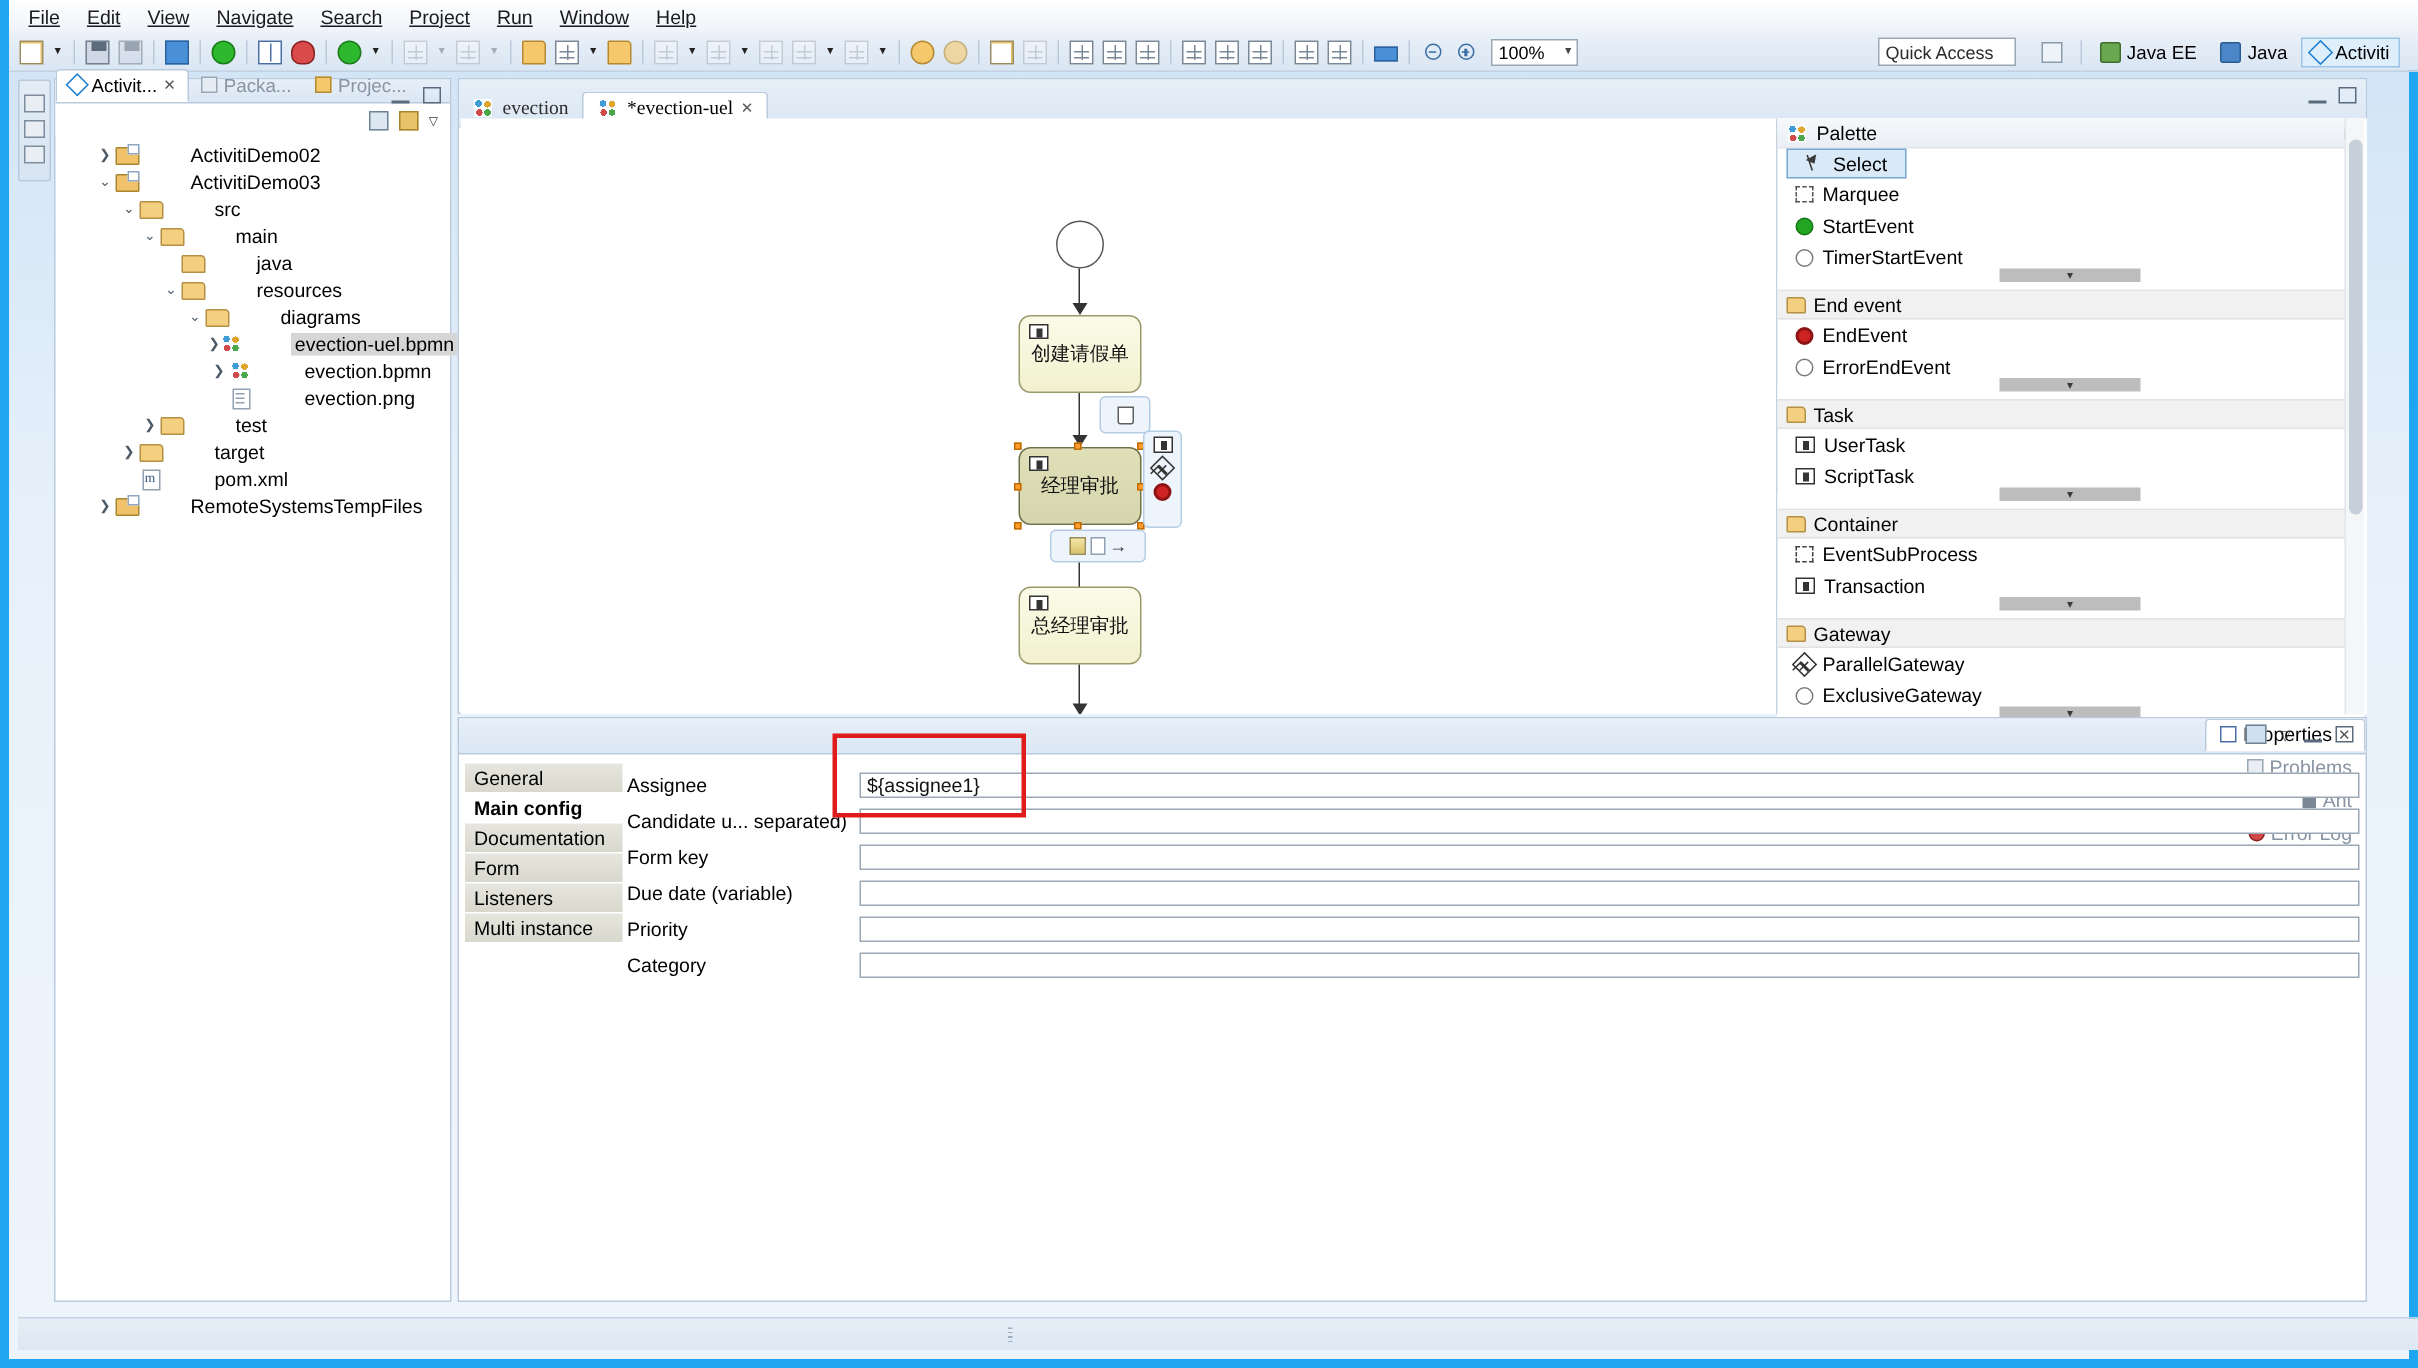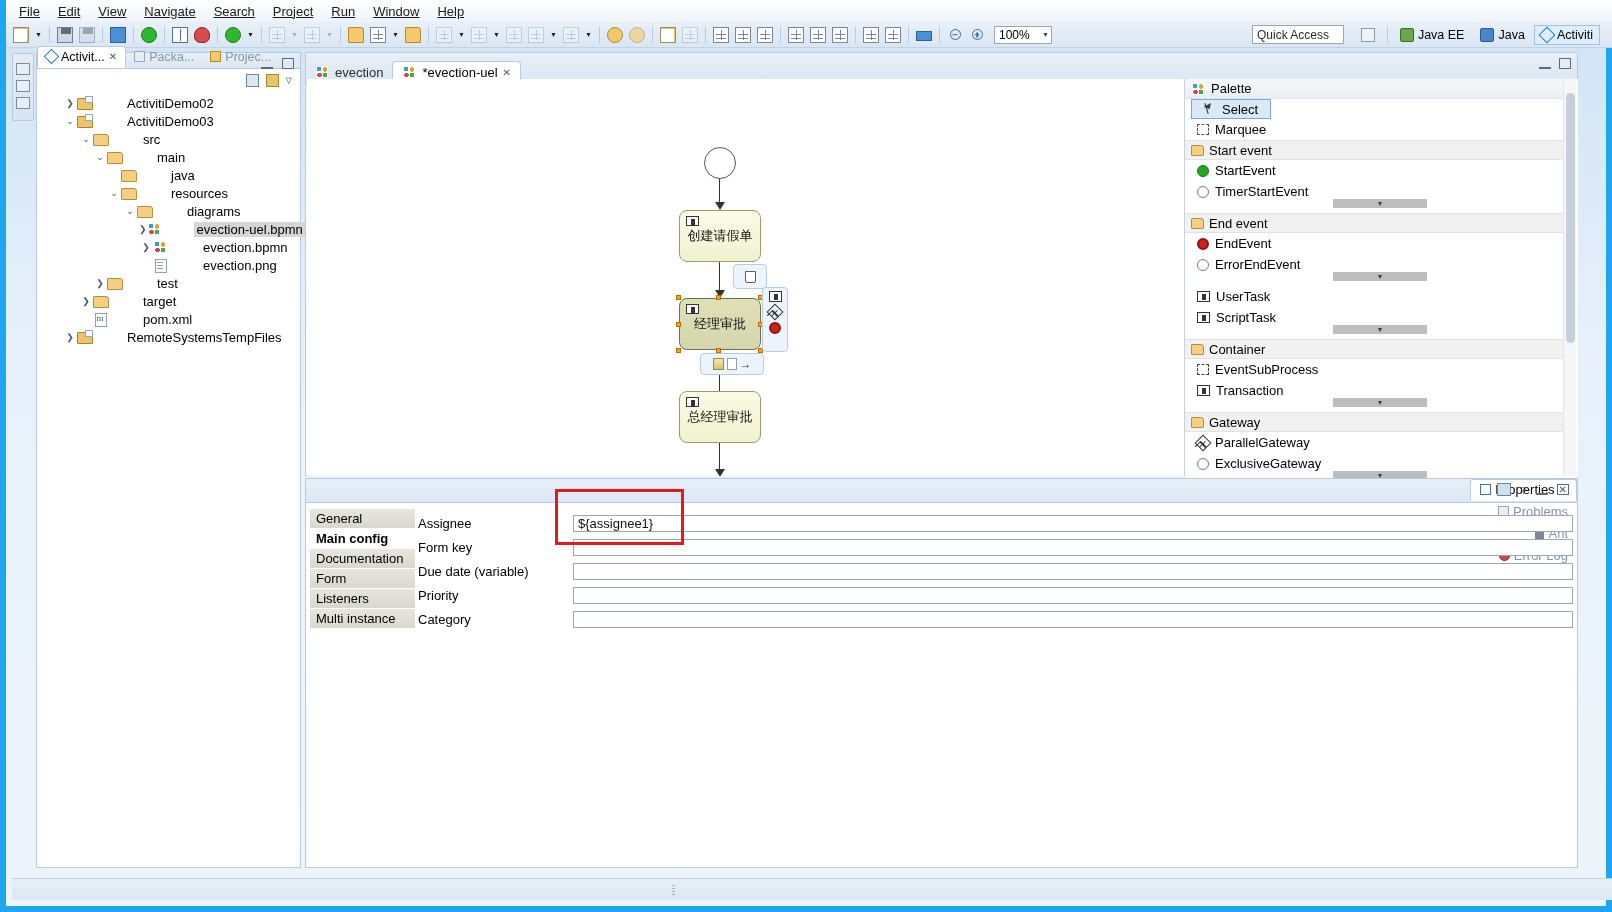--- a/index.html
+++ b/index.html
@@ -176,20 +176,21 @@
     color:#3a5a80;font-family:"Liberation Serif",serif;}
   
   #editor {
     position:absolute; left:299px; top:52px; width:1273px; height:424px;
     background:#fff; border:1px solid #b9cadd;
   }
   #editor .etabs {
     height:32px; display:flex; align-items:flex-end;
     background:linear-gradient(#e7eff8,#dbe7f4); border-bottom:1px solid #b9cadd;
     position:relative;
+    font-family:Liberation Serif, serif;
   }
   .etab { display:flex;align-items:center;gap:5px;padding:3px 9px 4px;
           font-size:13px;height:23px; }
   .etab.active { background:#fff;border:1px solid #b9cadd;border-bottom:1px solid #fff;
                  border-radius:3px 3px 0 0; }
   .etab.inactive { color:#2c2c2c; }
   .ewinbtns { position:absolute; right:6px; top:5px; display:flex; gap:8px; align-items:center; }
   #canvas {
     position:absolute; left:1px; top:26px; width:1271px; height:397px;
     background:#fff; overflow:hidden;
@@ -697,25 +698,20 @@
 
       <div class="pitem sel" style="margin-left:6px">
         <span class="ic-cursor"></span>
         <span>Select</span>
       </div>
       <div class="pitem">
         <span class="ic-marquee"></span>
         <span>Marquee</span>
       </div>
 
-      <div class="pgroup">
-        <span class="gic"></span>
-        <span>Start event</span>
-        <span class="pin">▫</span>
-      </div>
       <div class="pitem">
         <span class="ic-startev"></span>
         <span>StartEvent</span>
       </div>
       <div class="pitem half">
         <span class="ic-ghost"></span>
         <span>TimerStartEvent</span>
       </div>
       <div class="pmore"></div>
 
@@ -727,20 +723,25 @@
       <div class="pitem">
         <span class="ic-endev"></span>
         <span>EndEvent</span>
       </div>
       <div class="pitem half">
         <span class="ic-ghost"></span>
         <span>ErrorEndEvent</span>
       </div>
       <div class="pmore"></div>
 
+      <div class="pgroup">
+        <span class="gic"></span>
+        <span>Task</span>
+        <span class="pin">▫</span>
+      </div>
       <div class="pitem">
         <span class="ic-usertask"></span>
         <span>UserTask</span>
       </div>
       <div class="pitem half">
         <span class="ic-usertask"></span>
         <span>ScriptTask</span>
       </div>
       <div class="pmore"></div>
 
@@ -836,20 +837,24 @@
       <div class="ptabitem">Listeners</div>
       <div class="ptabitem">Multi instance</div>
     </div>
 
     <div id="propform">
       <div class="frow">
         <span class="flabel">Assignee</span>
         <span class="finput">${assignee1}</span>
       </div>
       <div class="frow">
+        <span class="flabel">Candidate u... separated)</span>
+        <span class="finput"></span>
+      </div>
+      <div class="frow">
         <span class="flabel">Form key</span>
         <span class="finput"></span>
       </div>
       <div class="frow">
         <span class="flabel">Due date (variable)</span>
         <span class="finput"></span>
       </div>
       <div class="frow">
         <span class="flabel">Priority</span>
         <span class="finput"></span>

